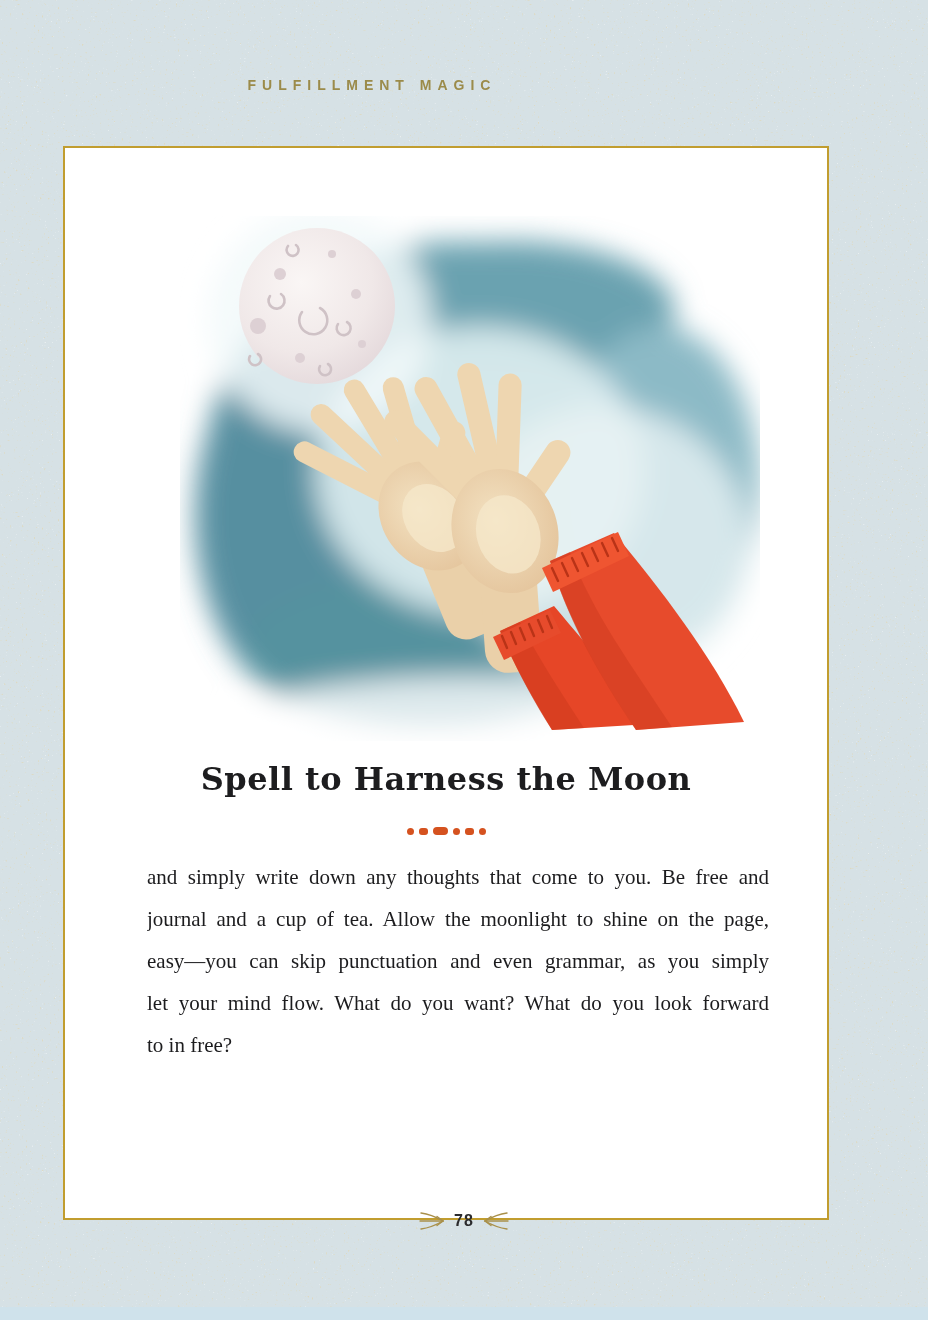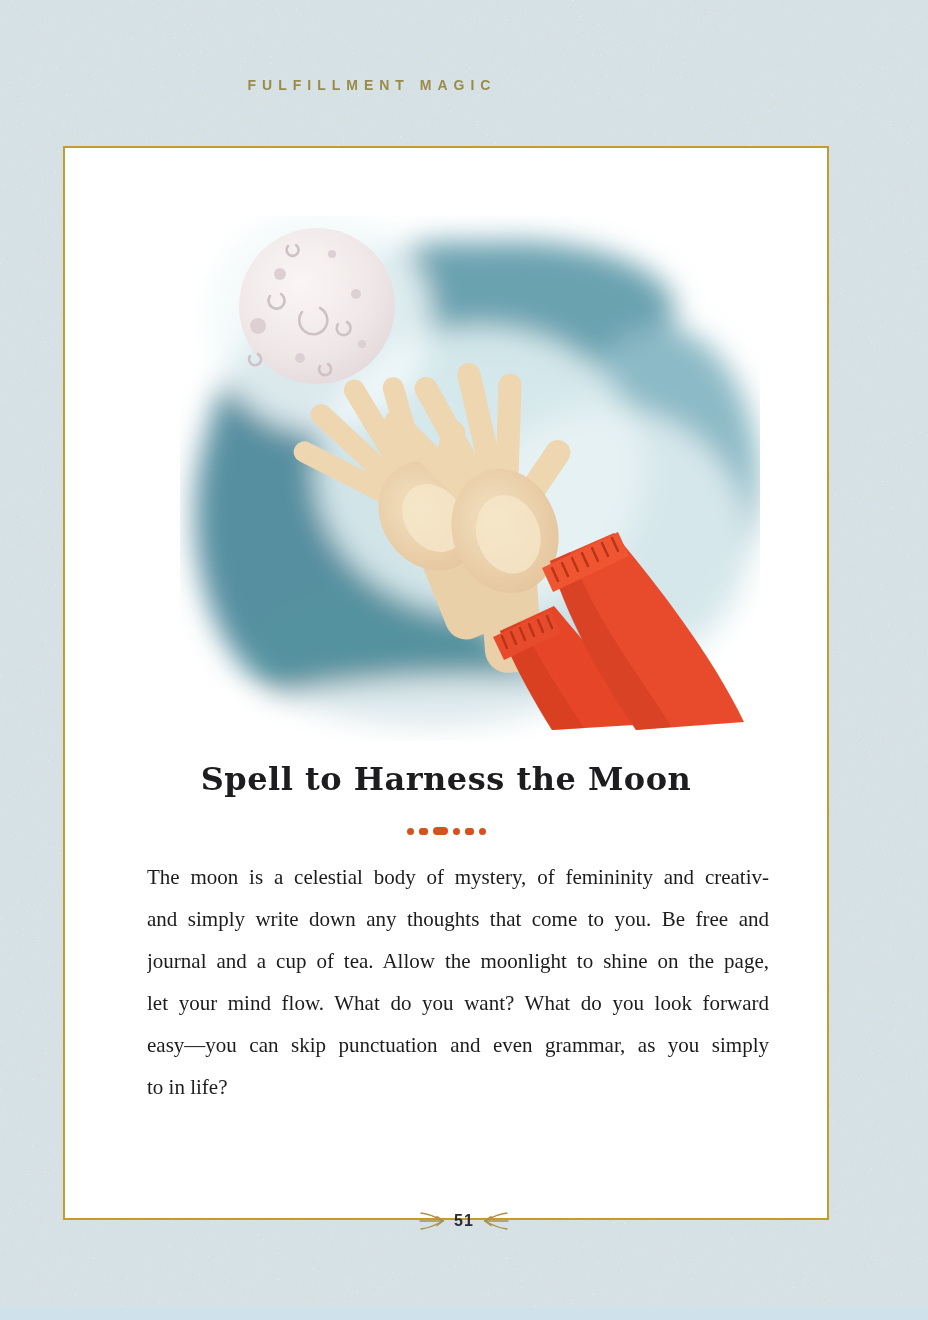--- a/index.html
+++ b/index.html
@@ -174,39 +174,38 @@
   <div class="divider">
     <span class="dot"></span>
     <span class="dash"></span>
     <span class="dash-big"></span>
     <span class="dot"></span>
     <span class="dash"></span>
     <span class="dot"></span>
   </div>
 
   <div class="body-paragraph">
-    <div class="l">The moon is a celestial body of mystery, of femininity and creativ-</div>
     <div class="l">and simply write down any thoughts that come to you. Be free and</div>
     <div class="l">journal and a cup of tea. Allow the moonlight to shine on the page,</div>
+    <div class="l">easy—you can skip punctuation and even grammar, as you simply</div>
     <div class="l">let your mind flow. What do you want? What do you look forward</div>
-    <div class="l">easy—you can skip punctuation and even grammar, as you simply</div>
-    <div class="l last">to in life?</div>
+    <div class="l last">to in free?</div>
   </div>
 </div>
 
 <div class="pagenum-row">
   <svg class="orn" viewBox="0 0 26 18" xmlns="http://www.w3.org/2000/svg">
     <g stroke="#a9904a" stroke-width="1.4" fill="none" stroke-linecap="round">
       <path d="M24,9 C17,5 10,2 2,1"></path>
       <path d="M24,9 C16,9 8,9 1,9"></path>
       <path d="M24,9 C17,13 10,16 2,17"></path>
       <path d="M18,4.5 L24,9 L18,13.5"></path>
     </g>
   </svg>
-  <span class="pagenum">51</span>
+  <span class="pagenum">78</span>
   <svg class="orn flip" viewBox="0 0 26 18" xmlns="http://www.w3.org/2000/svg">
     <g stroke="#a9904a" stroke-width="1.4" fill="none" stroke-linecap="round">
       <path d="M24,9 C17,5 10,2 2,1"></path>
       <path d="M24,9 C16,9 8,9 1,9"></path>
       <path d="M24,9 C17,13 10,16 2,17"></path>
       <path d="M18,4.5 L24,9 L18,13.5"></path>
     </g>
   </svg>
 </div>
 

